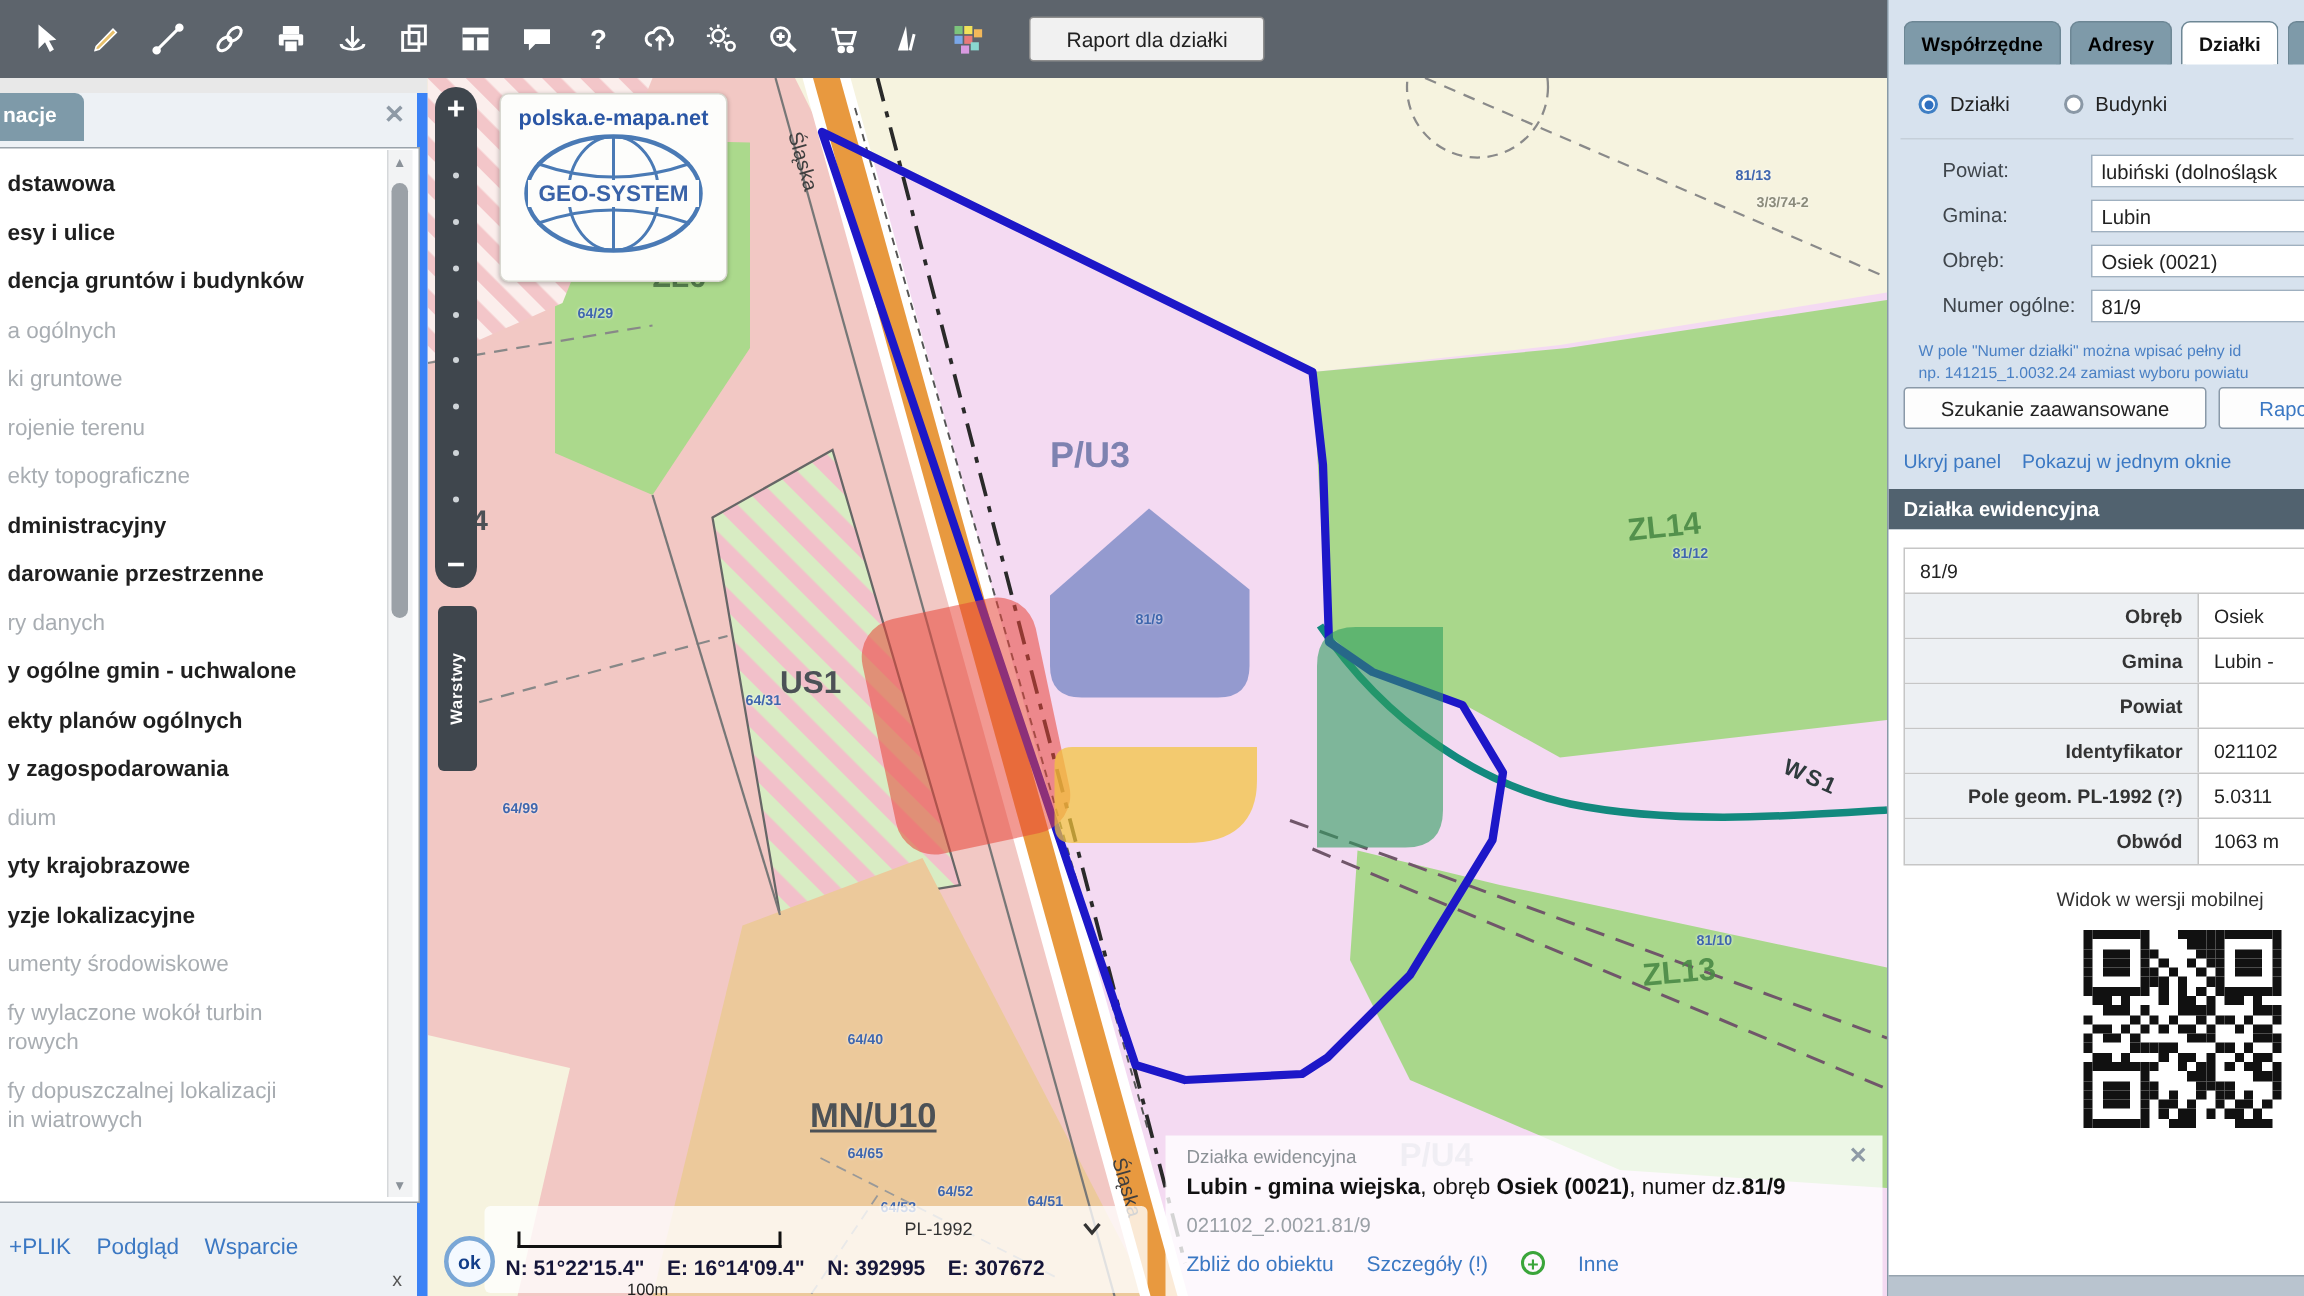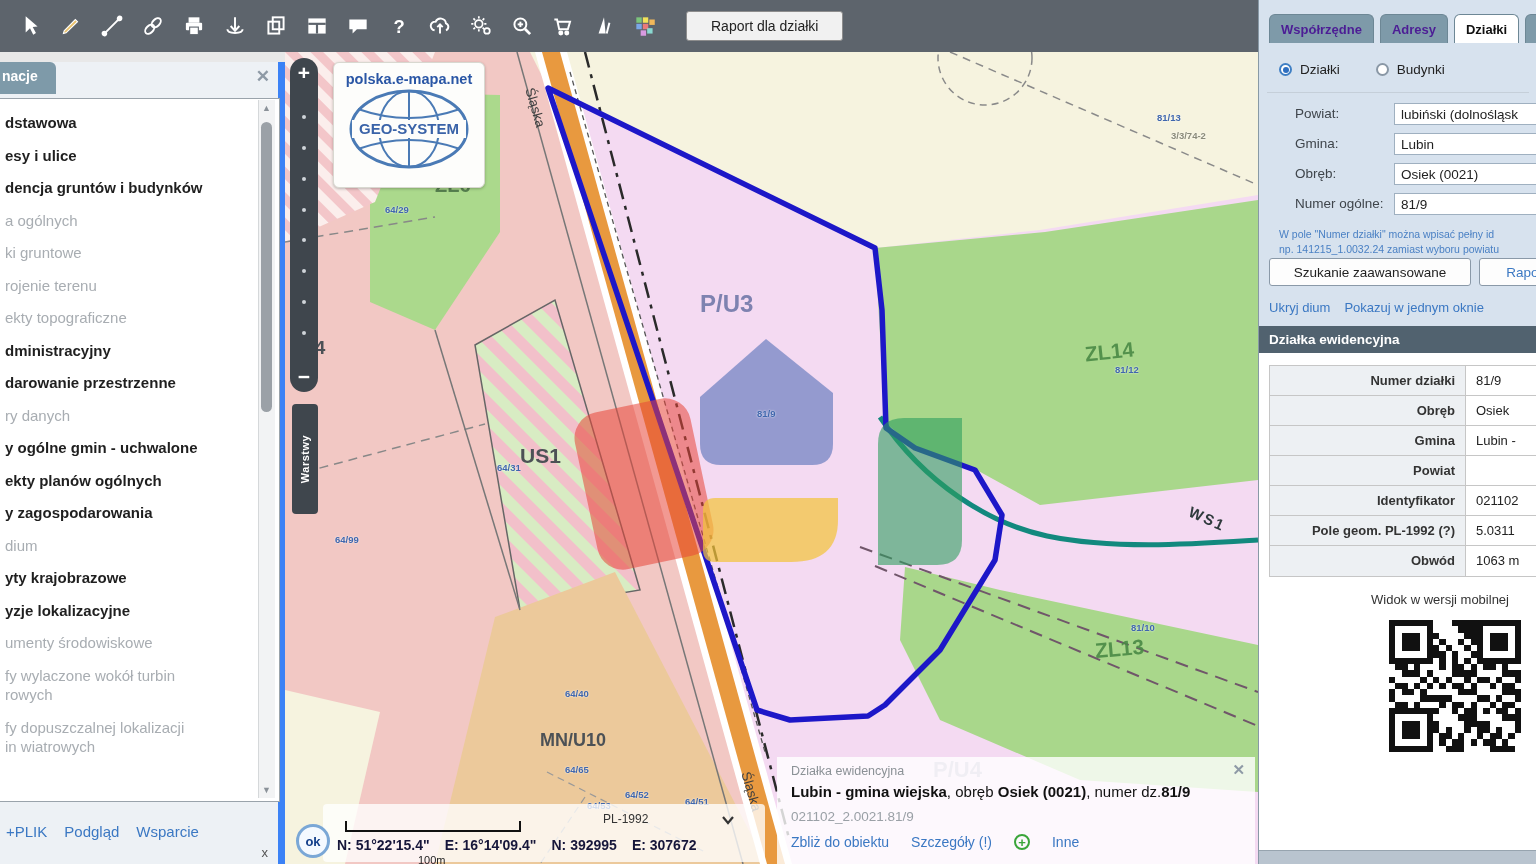--- a/index.html
+++ b/index.html
@@ -64,21 +64,21 @@
   .pp-id{position:absolute;left:14px;top:52px;font-size:13.5px;color:#9aa0a6;}
   .pp-links{position:absolute;left:14px;top:77px;display:flex;align-items:center;gap:22px;font-size:14px;color:#3b78c3;}
   .pp-links span{cursor:pointer;}
   .pp-plus{width:16px;height:16px;border:2px solid #3aa53a;border-radius:50%;color:#3aa53a;display:flex;
            align-items:center;justify-content:center;font-size:13px;font-weight:bold;box-sizing:border-box;cursor:pointer;}
 
   
   .rpanel{position:absolute;left:1258px;top:0;width:278px;height:864px;background:#d7e2ee;
           border-left:1px solid #8899a6;z-index:45;overflow:hidden;box-sizing:border-box;}
   .rtabs{position:absolute;left:10px;top:14px;display:flex;gap:6px;}
-  .rtab{padding:7px 11px 6px 11px;background:#7e9aa9;color:#4c1d95;font-size:13px;font-weight:bold;
+  .rtab{padding:7px 11px 6px 11px;background:#7e9aa9;color:#000000;font-size:13px;font-weight:bold;
         border-radius:6px 6px 0 0;cursor:pointer;border:1px solid #6d8795;border-bottom:none;white-space:nowrap;}
   .rtab.active{background:#fff;color:#111;}
   .rtab.sliver{width:20px;}
   .radio-row{position:absolute;left:20px;top:62px;display:flex;align-items:center;gap:8px;font-size:13.5px;color:#222;}
   .radio{width:13px;height:13px;border:2px solid #8a98a6;border-radius:50%;background:#fff;box-sizing:border-box;
          display:inline-block;cursor:pointer;position:relative;}
   .radio.sel{border-color:#3f7fc4;}
   .radio.sel::after{content:"";position:absolute;left:1.5px;top:1.5px;width:6px;height:6px;border-radius:50%;background:#2e6fc0;}
   .rp-hr{position:absolute;left:8px;top:92px;width:262px;border-top:1px solid #c5cfd9;}
   .frow-label{position:absolute;left:20px;font-size:13.5px;color:#3f454b;margin-left:16px;}
@@ -264,21 +264,21 @@
         <path d="M415,345 L481,287 L548,341 L548,392 Q548,413 527,413 L436,413 Q415,413 415,392 Z" fill="#5873ba" opacity="0.62"></path>
         <path d="M430,446 L553,446 L553,468 Q553,510 506,510 L430,510 Q418,510 418,498 L418,458 Q418,446 430,446 Z" fill="#f2c33c" opacity="0.72"></path>
         <path d="M593,392 Q593,366 619,366 L677,366 L677,488 Q677,513 652,513 L593,513 Z" fill="#2f9e5f" opacity="0.6"></path>
       </g>
     </svg>
 
     <div class="mz" style="left:415px;top:238px;font-size:24px;color:#7e82b0;" data-name="zone-label-pu3">P/U3</div>
     <div class="mz" style="left:800px;top:288px;font-size:21px;color:#4a8a46;transform:rotate(-6deg);opacity:.9;" data-name="zone-label-zl14">ZL14</div>
     <div class="mz" style="left:810px;top:585px;font-size:21px;color:#4a8a46;transform:rotate(-5deg);opacity:.9;" data-name="zone-label-zl13">ZL13</div>
     <div class="mz" style="left:235px;top:392px;font-size:21px;color:#4c5156;" data-name="zone-label-us1">US1</div>
-    <div class="mz" style="left:255px;top:678px;font-size:18px;color:#4c5156;" data-name="zone-label-mnu10">MN/U10</div>
+    <div class="mz" style="left:255px;top:678px;font-size:23px;color:#4c5156;text-decoration:underline;" data-name="zone-label-mnu10">MN/U10</div>
     <div class="mz" style="left:16px;top:285px;font-size:19px;color:#4c5156;" data-name="zone-label-u4">U4</div>
     <div class="mz" style="left:150px;top:122px;font-size:20px;color:#57804f;" data-name="zone-label-zl6">ZL6</div>
     <div class="mz" style="left:903px;top:458px;font-size:15px;color:#2f3a3d;letter-spacing:2px;transform:rotate(24deg);" data-name="zone-label-ws1">WS1</div>
     <div class="mz" style="left:648px;top:705px;font-size:22px;color:#8a8fa8;opacity:.6;" data-name="zone-label-pu4">P/U4</div>
 
     <div class="pn" style="left:472px;top:356px;" data-name="parcel-label">81/9</div>
     <div class="pn" style="left:830px;top:312px;" data-name="parcel-label">81/12</div>
     <div class="pn" style="left:846px;top:570px;" data-name="parcel-label">81/10</div>
     <div class="pn" style="left:872px;top:60px;" data-name="parcel-label">81/13</div>
     <div class="pn" style="left:886px;top:78px;color:#8a8a7a;" data-name="parcel-label">3/3/74-2</div>
@@ -422,30 +422,29 @@
 
     <div class="hint" data-name="search-hint">
       <div>W pole "Numer działki" można wpisać pełny id</div>
       <div>np. 141215_1.0032.24 zamiast wyboru powiatu</div>
     </div>
 
     <button class="rbtn" style="left:10px;width:202px;" data-name="advanced-search-button">Szukanie zaawansowane</button>
     <button class="rbtn report" style="left:220px;width:95px;" data-name="report-button">Raport</button>
 
     <div class="rlinks" data-name="panel-links">
-      <span data-name="hide-panel-link">Ukryj dium</span>
+      <span data-name="hide-panel-link">Ukryj panel</span>
       <span data-name="single-window-link">Pokazuj w jednym oknie</span>
     </div>
 
     <div class="rp-header" data-name="section-header">Działka ewidencyjna</div>
     <div class="rp-white" data-name="parcel-details-area"></div>
 
     <div class="rtable" data-name="parcel-details-table">
       <div class="trow" data-name="table-row">
-          <div class="tlab">Numer działki</div>
           <div class="tval">81/9</div>
         </div>
       <div class="trow" data-name="table-row">
           <div class="tlab">Obręb</div>
           <div class="tval">Osiek</div>
         </div>
       <div class="trow" data-name="table-row">
           <div class="tlab">Gmina</div>
           <div class="tval">Lubin -</div>
         </div>

